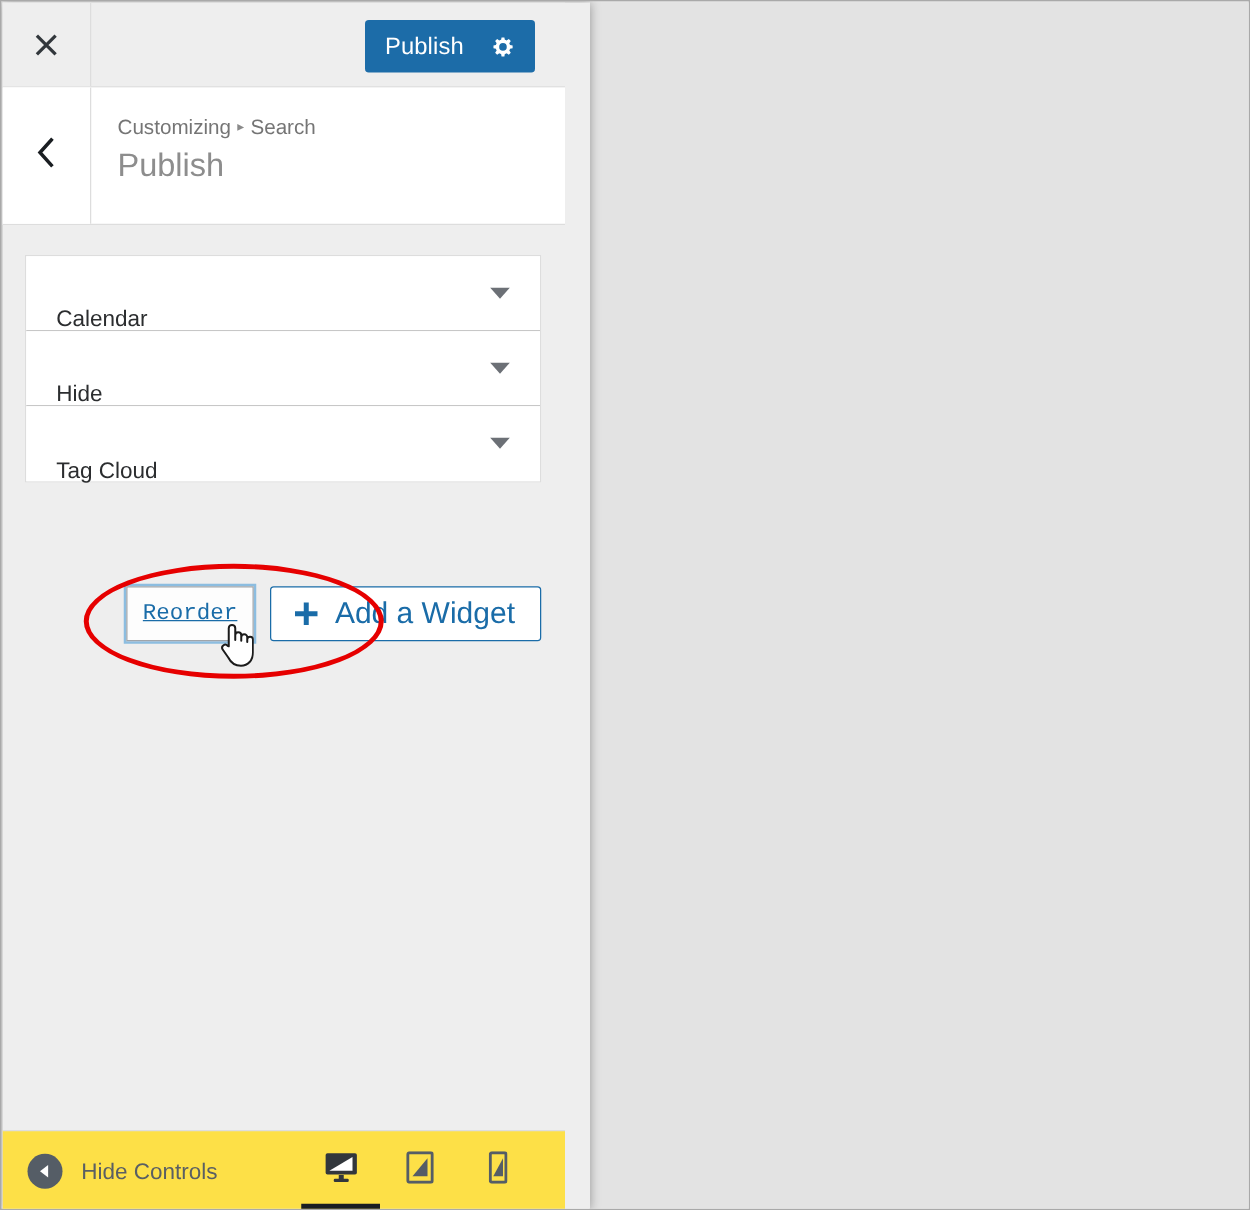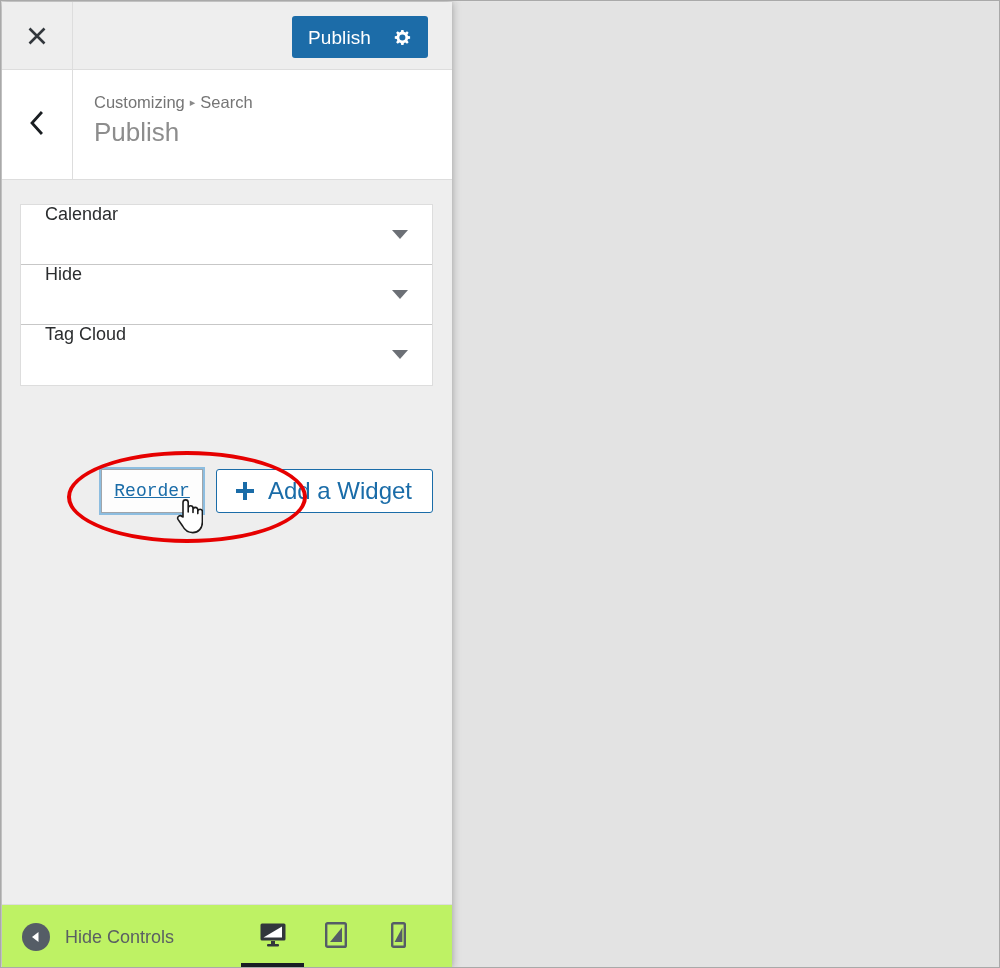--- a/index.html
+++ b/index.html
@@ -37,20 +37,21 @@
   
   .sidebar {
     position: absolute;
     left: 1px;
     top: 1px;
     width: 450px;
     height: 966px;
     background: #eeeeee;
     box-shadow: 0 0 8px rgba(0,0,0,.35);
     overflow: hidden;
+    padding-left: 20px;
   }
 
   
   .cust-header {
     position: absolute;
     left: 0; top: 0;
     width: 450px;
     height: 68px;
     background: #eeeeee;
     border-bottom: 1px solid #ddd;
@@ -153,21 +154,21 @@
     width: 413px;
     background: #ffffff;
     border: 1px solid #dddddd;
     box-sizing: border-box;
   }
   .widget-row {
     position: relative;
     height: 60px;
     border-bottom: 1px solid #c7c7c7;
     display: flex;
-    align-items: flex-start;
+    align-items: flex-end;
     cursor: pointer;
     background: #fff;
     box-sizing: border-box;
   }
   .widget-row:last-child { border-bottom: none; }
   .widget-title {
     margin-left: 24px;
     font-size: 18px;
     color: #2b2d2f;
     line-height: 1;
@@ -234,21 +235,21 @@
     line-height: 1;
   }
 
   
   .cust-footer {
     position: absolute;
     left: 0;
     bottom: 0;
     width: 450px;
     height: 64px;
-    background: #bef264;
+    background: #fde047;
     border-top: 1px solid #ddd;
     box-sizing: border-box;
   }
   .hide-controls {
     position: absolute;
     left: 20px;
     top: 0;
     height: 63px;
     display: flex;
     align-items: center;

